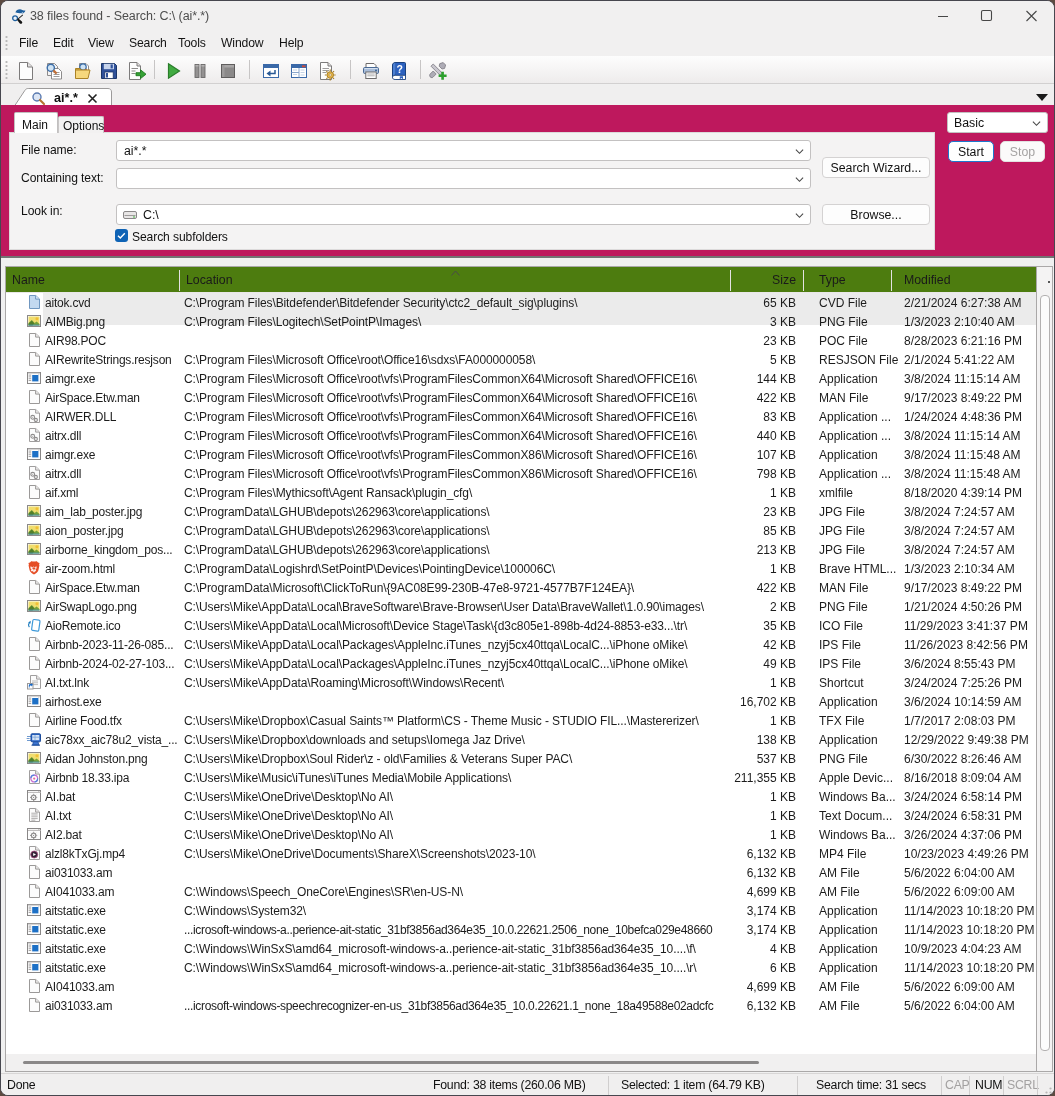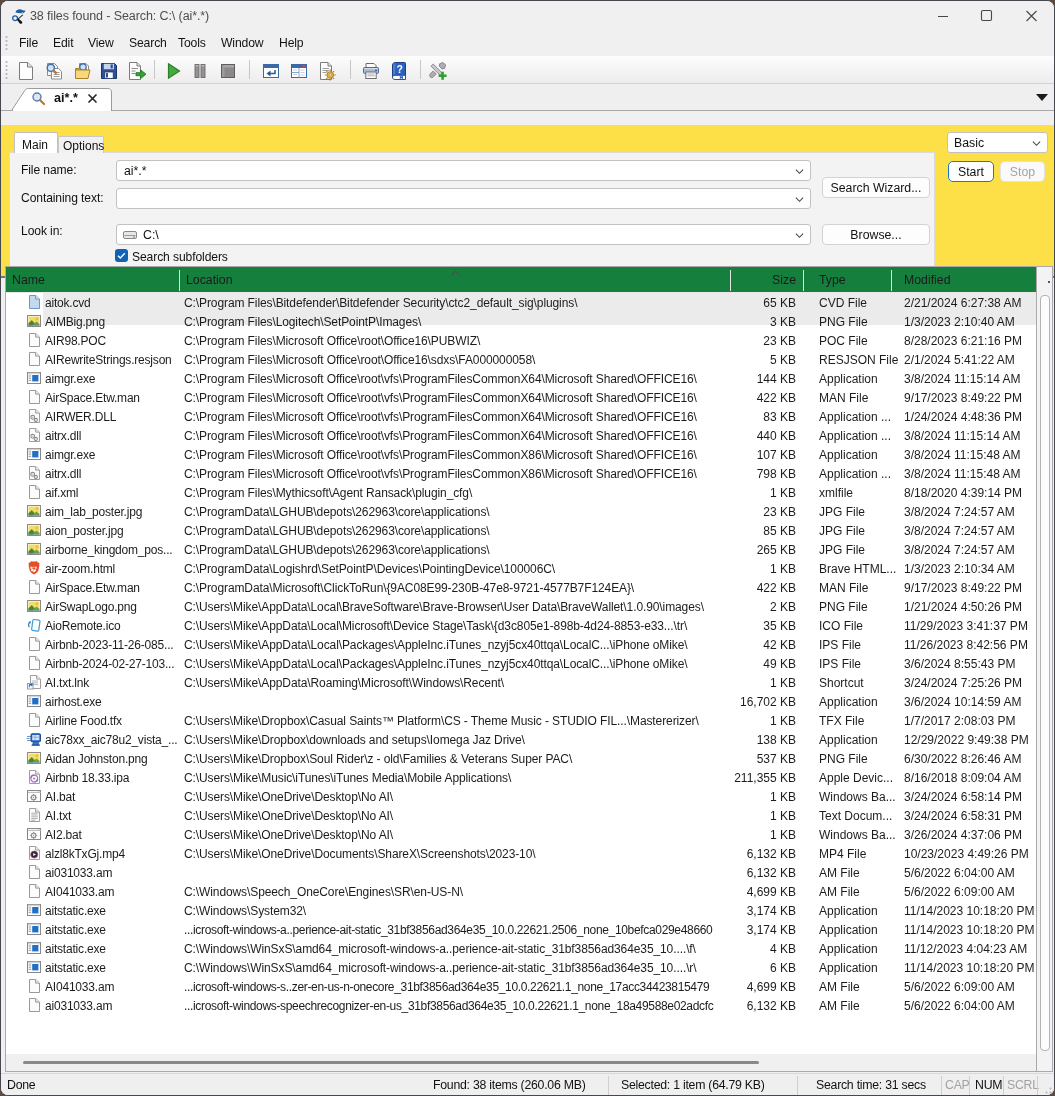--- a/index.html
+++ b/index.html
@@ -13,30 +13,30 @@
 #menu{left:0;top:30px;width:100%;height:25px;background:#f1f0f0;font-size:12.2px;color:#141414;letter-spacing:-0.15px}
 #menu span{position:absolute;top:5px}
 .grip{position:absolute;left:4px;width:3px;background-image:radial-gradient(circle,#b9b9b9 1px,transparent 1.2px);background-size:3px 4px;background-position:0 0}
 
 #tbar{left:0;top:55px;width:100%;height:28px;background:linear-gradient(#fdfdfd,#eeecec);border-bottom:1px solid #d2d0d0}
 #tbar svg{position:absolute;top:5px}
 .tsep{position:absolute;top:4px;width:1px;height:19px;background:#c7c5c5}
 
 #dtabs{left:0;top:84px;width:100%;height:26px;background:#f0efef;border-bottom:1px solid #a9a7a7}
 
-#spanel{left:0;top:124px;width:100%;height:153px;background:#fde047;border-bottom:2px solid #737373}
+#spanel{left:0;top:104px;width:100%;height:153px;background:#be185d;border-bottom:2px solid #737373}
 #pane{position:absolute;left:8px;top:27px;width:926px;height:118px;background:#f4f3f3;border:1px solid #dcdada}
 .stab{position:absolute;font-size:12px;color:#111}
 .lbl{position:absolute;font-size:12.1px;color:#111;letter-spacing:-0.1px}
 .combo{position:absolute;background:#fff;border:1px solid #c3c1c1;border-radius:3px;font-size:12.3px;color:#111}
 .combo .cv{position:absolute;right:6px;top:50%;margin-top:-4px;width:9px;height:9px}
 .btn{position:absolute;background:#fdfdfd;border:1px solid #d4d2d2;border-radius:4px;font-size:12.3px;color:#111;text-align:center}
 
 #res{left:4px;top:265px;width:1048px;height:806px;background:#fff;border:1px solid #aaa8a8}
-#hdr{position:absolute;left:0;top:0;width:1046px;height:26px;background:#15803d;border-bottom:1px solid #e9e7e7;font-size:12.3px;color:#1a1a1a}
+#hdr{position:absolute;left:0;top:0;width:1046px;height:26px;background:#4d7c0f;border-bottom:1px solid #e9e7e7;font-size:12.3px;color:#1a1a1a}
 .hsep{position:absolute;top:3px;height:21px;width:1px;background:#e4e2e2}
 .row{position:absolute;left:0;width:1030px;height:32px;font-size:12px;color:#1c1c1c;white-space:nowrap}
 .row svg{position:absolute;left:20px;top:1px}
 .c-name{position:absolute;left:39px;top:2.5px;width:138px;overflow:hidden;letter-spacing:-0.2px}
 .c-loc{position:absolute;left:178px;top:2.5px;width:548px;overflow:hidden;letter-spacing:-0.1px}
 .tight{letter-spacing:-0.33px !important}
 .c-size{position:absolute;left:660px;top:2.5px;width:130px;text-align:right}
 .c-type{position:absolute;left:813px;top:2.5px;width:80px;overflow:hidden}
 .c-mod{position:absolute;left:898px;top:2.5px;width:135px}
 .sel{background:linear-gradient(to right,rgba(0,0,0,0) 37px,#ebebeb 37px)}
@@ -358,21 +358,20 @@
 <span class="c-loc">C:\Program Files\Logitech\SetPointP\Images\</span>
 <span class="c-size">3 KB</span>
 <span class="c-type">PNG File</span>
 <span class="c-mod">1/3/2023 2:10:40 AM</span>
 </div>
 <div class="row" style="top:64px">
 <svg width="16" height="16" viewBox="0 0 16 16">
           <use href="#g-doc"></use>
         </svg>
 <span class="c-name">AIR98.POC</span>
-<span class="c-loc">C:\Program Files\Microsoft Office\root\Office16\PUBWIZ\</span>
 <span class="c-size">23 KB</span>
 <span class="c-type">POC File</span>
 <span class="c-mod">8/28/2023 6:21:16 PM</span>
 </div>
 <div class="row" style="top:83px">
 <svg width="16" height="16" viewBox="0 0 16 16">
           <use href="#g-doc"></use>
         </svg>
 <span class="c-name">AIRewriteStrings.resjson</span>
 <span class="c-loc">C:\Program Files\Microsoft Office\root\Office16\sdxs\FA000000058\</span>
@@ -469,21 +468,21 @@
 <span class="c-size">85 KB</span>
 <span class="c-type">JPG File</span>
 <span class="c-mod">3/8/2024 7:24:57 AM</span>
 </div>
 <div class="row" style="top:273px">
 <svg width="16" height="16" viewBox="0 0 16 16">
           <use href="#g-img"></use>
         </svg>
 <span class="c-name">airborne_kingdom_pos...</span>
 <span class="c-loc">C:\ProgramData\LGHUB\depots\262963\core\applications\</span>
-<span class="c-size">265 KB</span>
+<span class="c-size">213 KB</span>
 <span class="c-type">JPG File</span>
 <span class="c-mod">3/8/2024 7:24:57 AM</span>
 </div>
 <div class="row" style="top:292px">
 <svg width="16" height="16" viewBox="0 0 16 16">
           <use href="#g-brave"></use>
         </svg>
 <span class="c-name">air-zoom.html</span>
 <span class="c-loc">C:\ProgramData\Logishrd\SetPointP\Devices\PointingDevice\100006C\</span>
 <span class="c-size">1 KB</span>
@@ -679,38 +678,37 @@
 <span class="c-mod">11/14/2023 10:18:20 PM</span>
 </div>
 <div class="row" style="top:672px">
 <svg width="16" height="16" viewBox="0 0 16 16">
           <use href="#g-exe"></use>
         </svg>
 <span class="c-name">aitstatic.exe</span>
 <span class="c-loc">C:\Windows\WinSxS\amd64_microsoft-windows-a..perience-ait-static_31bf3856ad364e35_10....\f\</span>
 <span class="c-size">4 KB</span>
 <span class="c-type">Application</span>
-<span class="c-mod">11/12/2023 4:04:23 AM</span>
+<span class="c-mod">10/9/2023 4:04:23 AM</span>
 </div>
 <div class="row" style="top:691px">
 <svg width="16" height="16" viewBox="0 0 16 16">
           <use href="#g-exe"></use>
         </svg>
 <span class="c-name">aitstatic.exe</span>
 <span class="c-loc">C:\Windows\WinSxS\amd64_microsoft-windows-a..perience-ait-static_31bf3856ad364e35_10....\r\</span>
 <span class="c-size">6 KB</span>
 <span class="c-type">Application</span>
 <span class="c-mod">11/14/2023 10:18:20 PM</span>
 </div>
 <div class="row" style="top:710px">
 <svg width="16" height="16" viewBox="0 0 16 16">
           <use href="#g-doc"></use>
         </svg>
 <span class="c-name">AI041033.am</span>
-<span class="c-loc tight">...icrosoft-windows-s..zer-en-us-n-onecore_31bf3856ad364e35_10.0.22621.1_none_17acc34423815479</span>
 <span class="c-size">4,699 KB</span>
 <span class="c-type">AM File</span>
 <span class="c-mod">5/6/2022 6:09:00 AM</span>
 </div>
 <div class="row" style="top:729px">
 <svg width="16" height="16" viewBox="0 0 16 16">
           <use href="#g-doc"></use>
         </svg>
 <span class="c-name">ai031033.am</span>
 <span class="c-loc tight">...icrosoft-windows-speechrecognizer-en-us_31bf3856ad364e35_10.0.22621.1_none_18a49588e02adcfc</span>

